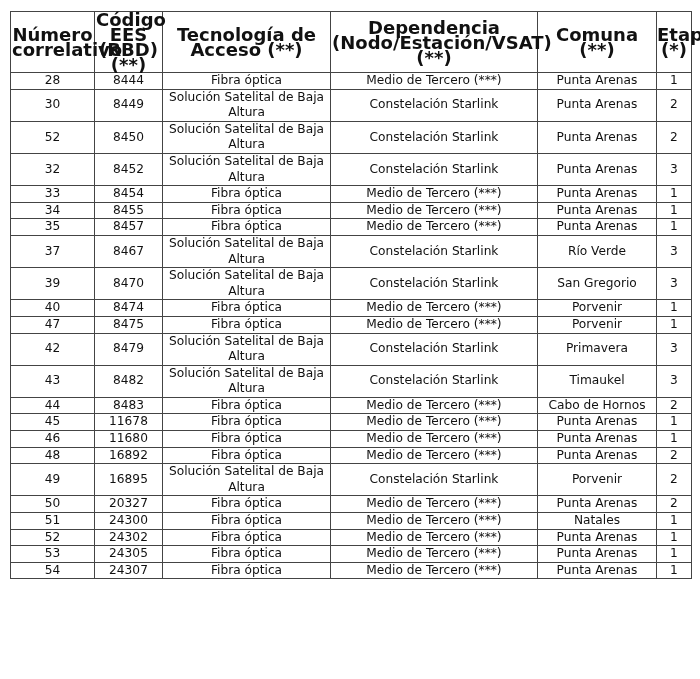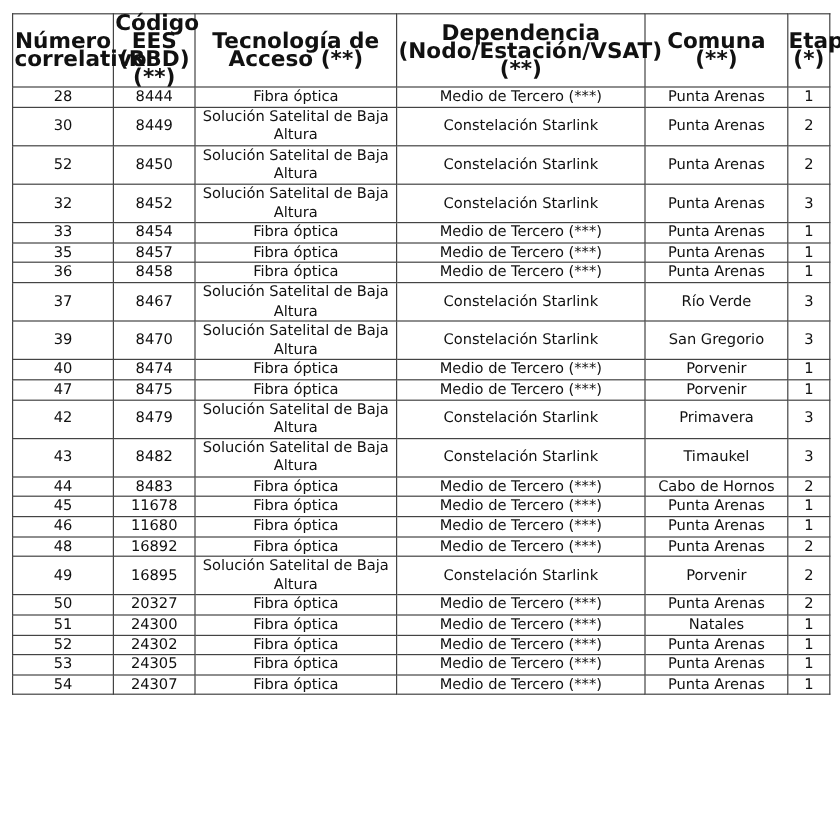--- a/index.html
+++ b/index.html
@@ -70,30 +70,30 @@
       </tr>
       <tr class="s">
         <td>33</td>
         <td>8454</td>
         <td>Fibra óptica</td>
         <td>Medio de Tercero (***)</td>
         <td>Punta Arenas</td>
         <td>1</td>
       </tr>
       <tr class="s">
+        <td>34</td>
+        <td>8455</td>
+        <td>Fibra óptica</td>
+        <td>Medio de Tercero (***)</td>
+        <td>Punta Arenas</td>
+        <td>1</td>
+      </tr>
+      <tr class="s">
         <td>35</td>
         <td>8457</td>
-        <td>Fibra óptica</td>
-        <td>Medio de Tercero (***)</td>
-        <td>Punta Arenas</td>
-        <td>1</td>
-      </tr>
-      <tr class="s">
-        <td>36</td>
-        <td>8458</td>
         <td>Fibra óptica</td>
         <td>Medio de Tercero (***)</td>
         <td>Punta Arenas</td>
         <td>1</td>
       </tr>
       <tr class="d">
         <td>37</td>
         <td>8467</td>
         <td>Solución Satelital de Baja Altura</td>
         <td>Constelación Starlink</td>

